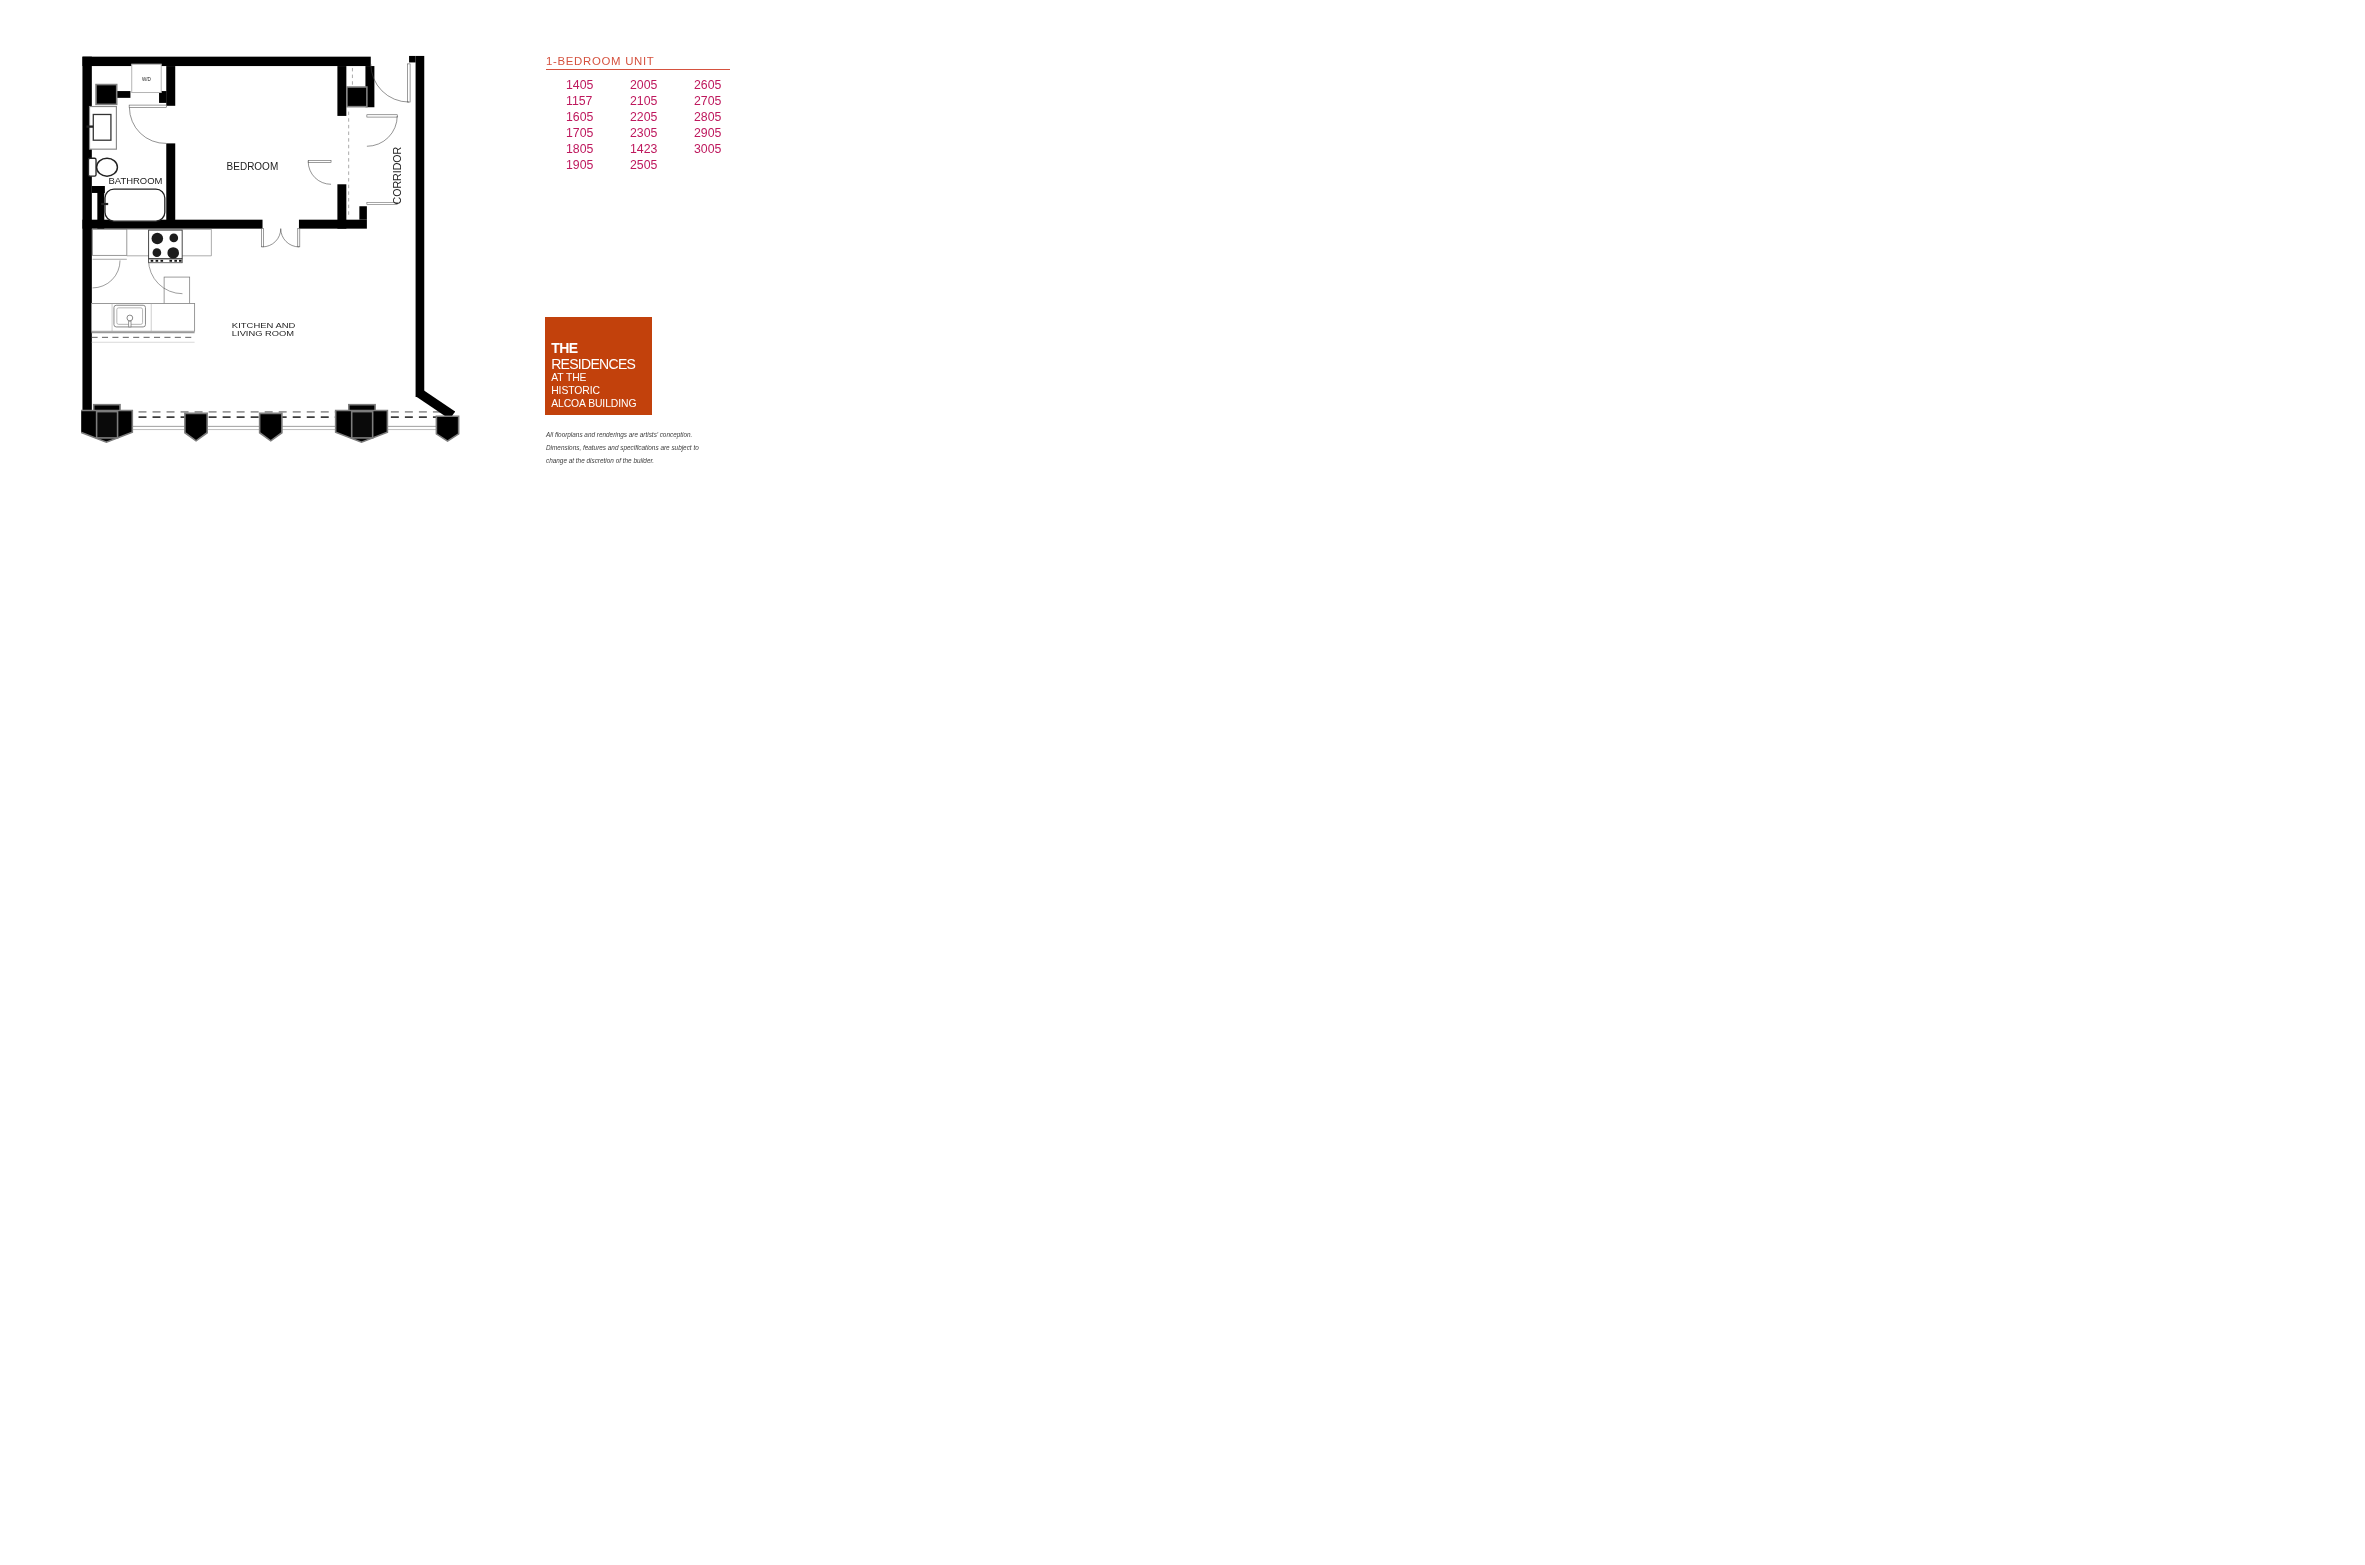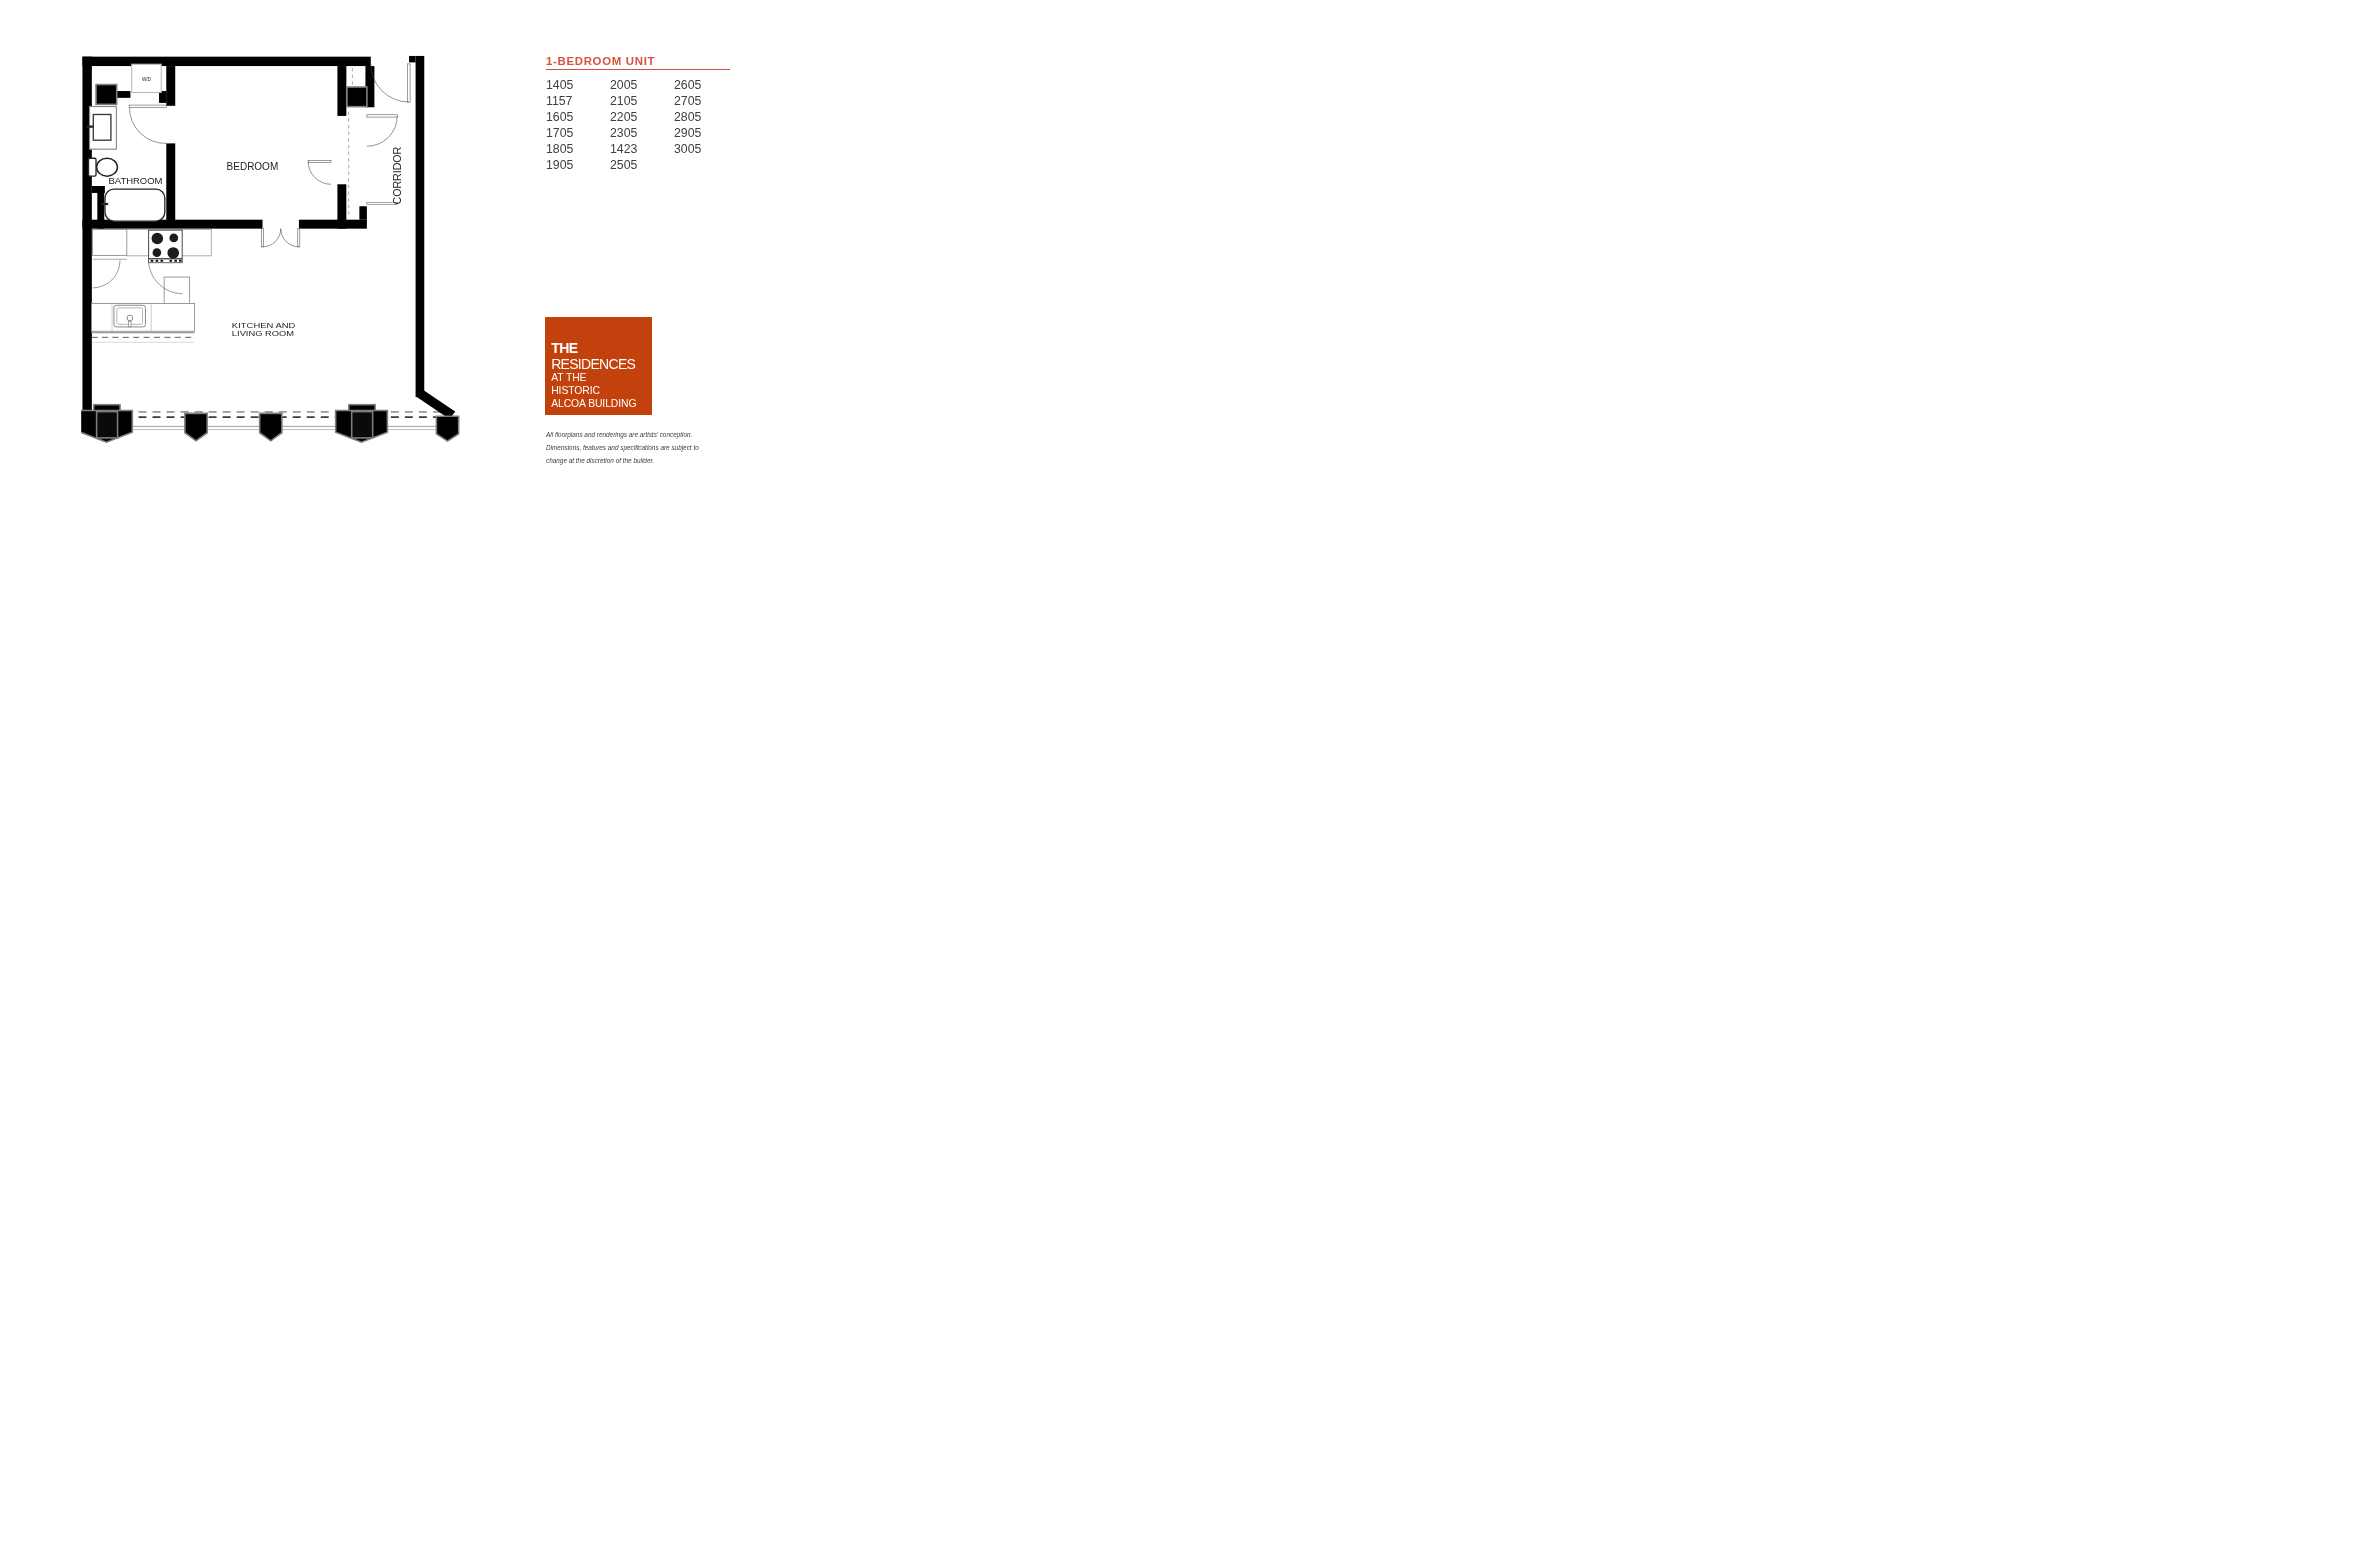--- a/index.html
+++ b/index.html
@@ -11,28 +11,28 @@
   .abs{position:absolute;}
 
   
   #plan-wrap{left:81px;top:55px;width:383px;height:395px;}
   #plan-wrap svg{width:100%;height:100%;display:block;}
   text{font-family:"Liberation Sans", sans-serif;fill:#1c1c1c;}
 
   
   .panel-title{
     left:546px;top:55px;width:199px;
-    font-size:11.4px;font-weight:bold;letter-spacing:0.7px;
+    font-size:11.4px;font-weight:normal;letter-spacing:0.7px;
     white-space:nowrap;
   }
   .title-rule{left:546px;top:69px;width:184px;height:1.4px;}
   .units{left:546px;top:77px;width:199px;display:flex;}
   .ucol{width:64px;}
   .unum{
-    font-size:12.3px;line-height:16px;color:#404040;letter-spacing:0px;
+    font-size:12.3px;line-height:16px;color:#be185d;letter-spacing:0px;margin-left:20px;
   }
   .logo{
     left:545px;top:317px;width:107px;height:98px;
     color:#ffffff;box-sizing:border-box;padding:24px 3.8px 0 6.2px;
   }
   .logo-the{font-size:14px;font-weight:bold;line-height:15.6px;letter-spacing:-0.5px;}
   .logo-res{font-size:14px;font-weight:normal;line-height:15.6px;letter-spacing:-0.7px;}
   .logo-sub{font-size:10.4px;line-height:12.8px;letter-spacing:-0.1px;}
   .disclaimer{
     left:546px;top:428px;width:189px;

